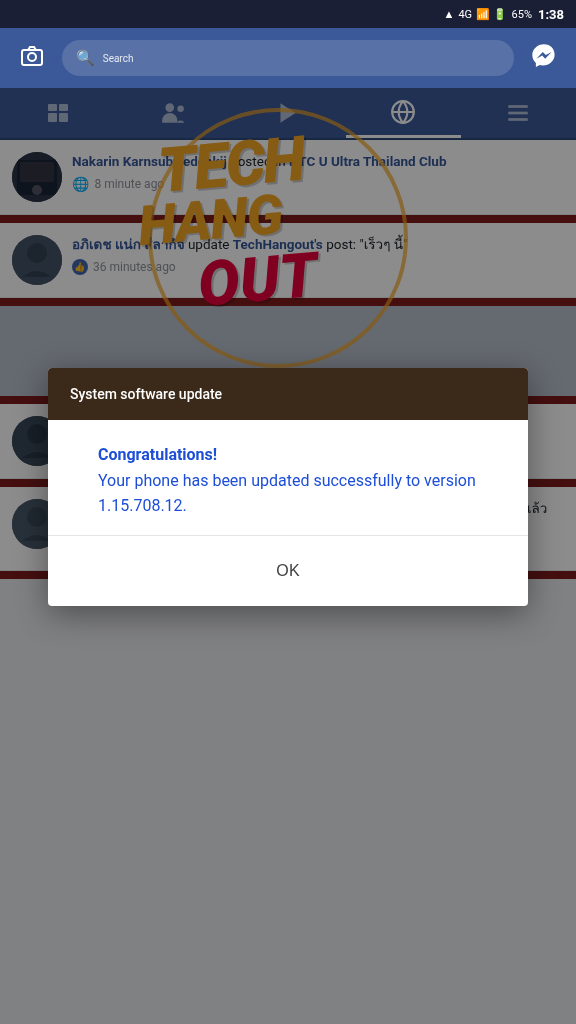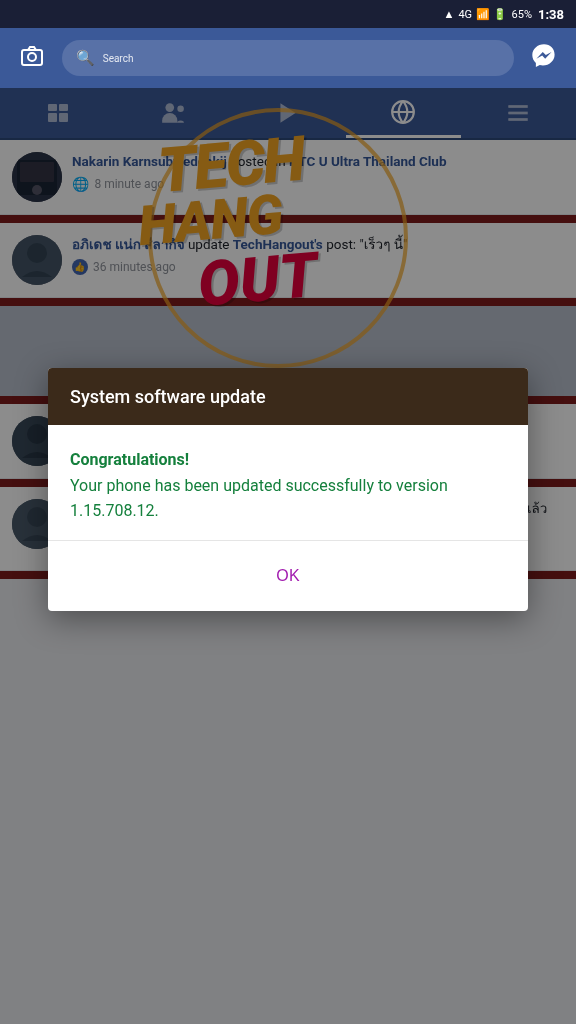--- a/index.html
+++ b/index.html
@@ -241,42 +241,43 @@
     .dialog {
       background: white;
       border-radius: 4px;
       width: 480px;
       overflow: hidden;
       box-shadow: 0 8px 32px rgba(0,0,0,0.4);
     }
     .dialog-title {
       background: #3b2a1a;
       color: white;
-      font-size: 18px;
+      font-size: 14px;
       font-weight: 500;
       padding: 18px 22px;
     }
     .dialog-body {
       padding: 22px 22px 0 22px;
       background: white;
     }
     .dialog-body-text {
       font-size: 16px;
-      color: #15803d;
+      color: #1d4ed8;
       line-height: 1.6;
+      margin-left: 28px;
     }
     .dialog-actions {
       display: flex;
       justify-content: center;
       padding: 18px 22px 18px 22px;
       margin-top: 16px;
       border-top: 1px solid #e5e5e5;
     }
     .dialog-ok-btn {
-      color: #a21caf;
+      color: #404040;
       font-size: 16px;
       font-weight: 500;
       background: none;
       border: none;
       cursor: pointer;
       padding: 8px 40px;
       letter-spacing: 0.3px;
     }
   </style>
 </head>

